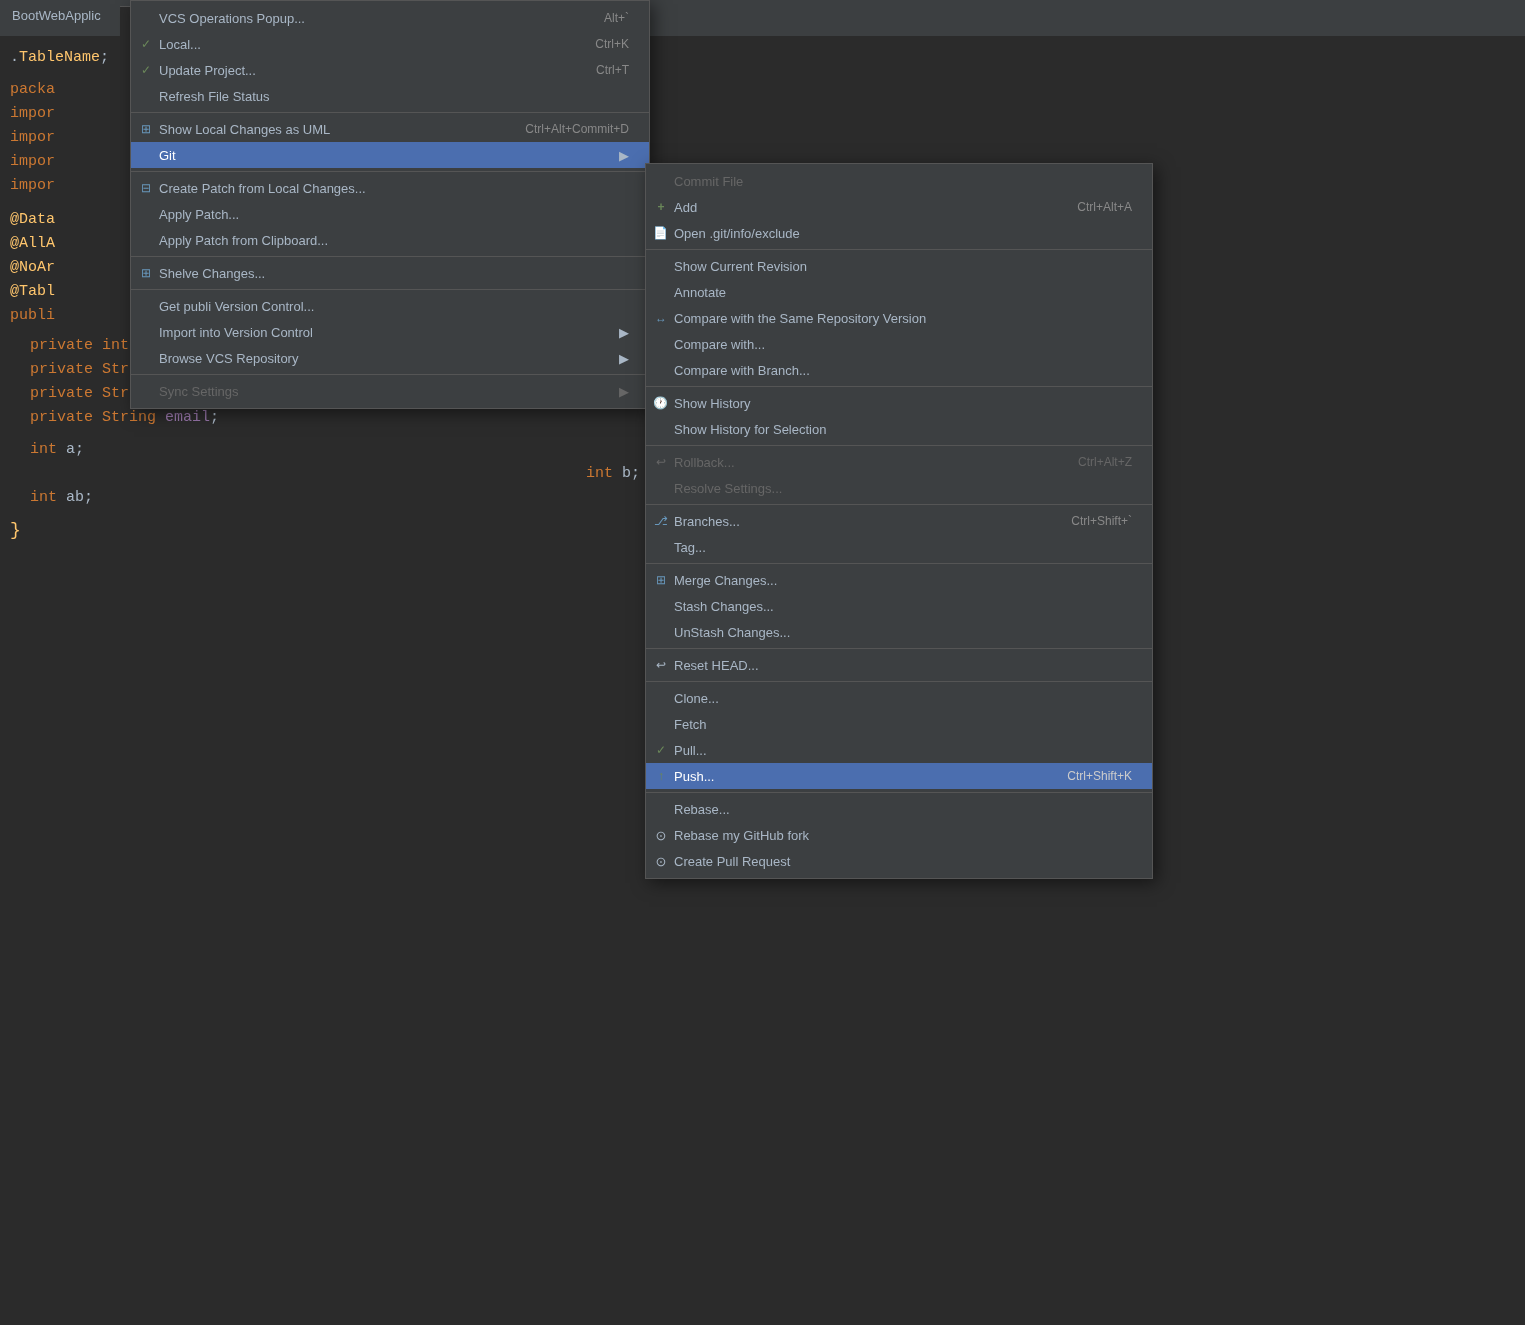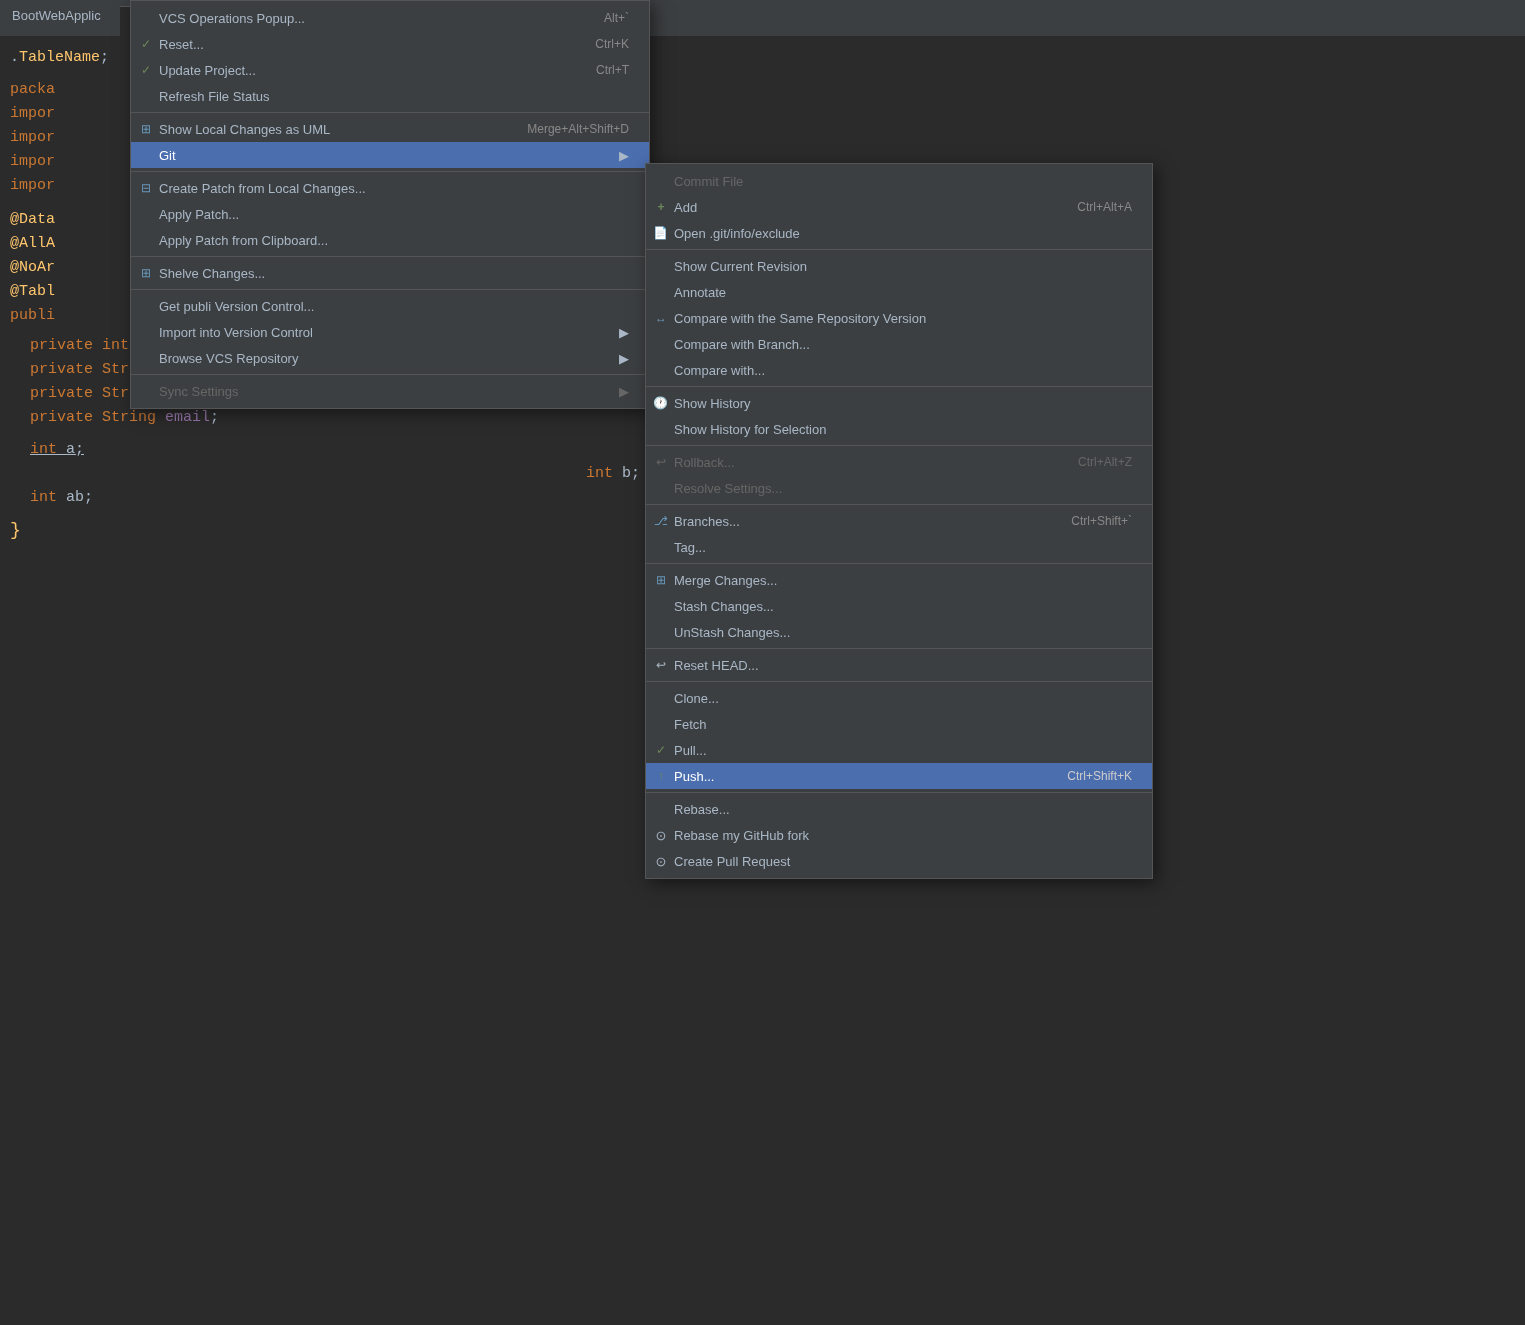--- a/index.html
+++ b/index.html
@@ -181,21 +181,21 @@
   </div>
   <div style="padding-left:20px;">
     <span class="kw-orange">private </span><span class="kw-orange">String </span><span class="kw-purple">username</span><span class="kw-white">;</span>
   </div>
   <div style="padding-left:20px;">
     <span class="kw-orange">private </span><span class="kw-orange">String </span><span class="kw-purple">password</span><span class="kw-white">;</span>
   </div>
   <div style="padding-left:20px;">
     <span class="kw-orange">private </span><span class="kw-orange">String </span><span class="kw-purple">email</span><span class="kw-white">;</span>
   </div>
-  <div style="margin-top:8px; padding-left:20px;text-decoration:underline;">
+  <div style="margin-top:8px; padding-left:20px;">
     <span class="kw-orange">int </span><span class="kw-white">a;</span>
   </div>
   <div style="padding-left:20px;text-align:right;">
     <span class="kw-orange">int </span><span class="kw-white">b;</span>
   </div>
   <div style="padding-left:20px;">
     <span class="kw-orange">int </span><span class="kw-white">ab;</span>
   </div>
   <div style="margin-top:6px;">
     <span class="bracket-yellow" style="font-size:18px; color:#ffc66d;">}</span>
@@ -204,40 +204,40 @@
 
 <div class="context-menu-left">
 
   <div class="menu-item">
     <span>VCS Operations Popup...</span>
     <span class="shortcut">Alt+`</span>
   </div>
 
   <div class="menu-item">
     <span class="icon-area check-icon">✓</span>
-    <span>Reset...</span>
+    <span>Local...</span>
     <span class="shortcut">Ctrl+K</span>
   </div>
 
   <div class="menu-item">
     <span class="icon-area check-icon">✓</span>
     <span>Update Project...</span>
     <span class="shortcut">Ctrl+T</span>
   </div>
 
   <div class="menu-item">
     <span>Refresh File Status</span>
   </div>
 
   <div class="menu-separator"></div>
 
   <div class="menu-item">
     <span class="icon-area" style="color:#6897bb;">⊞</span>
     <span>Show Local Changes as UML</span>
-    <span class="shortcut">Merge+Alt+Shift+D</span>
+    <span class="shortcut">Ctrl+Alt+Commit+D</span>
   </div>
 
   <div class="menu-item highlighted">
     <span>Git</span>
     <span class="arrow">▶</span>
   </div>
 
   <div class="menu-separator"></div>
 
   <div class="menu-item">
@@ -311,25 +311,25 @@
   <div class="menu-item">
     <span>Annotate</span>
   </div>
 
   <div class="menu-item">
     <span class="icon-area" style="color:#6897bb;">↔</span>
     <span>Compare with the Same Repository Version</span>
   </div>
 
   <div class="menu-item">
+    <span>Compare with...</span>
+  </div>
+
+  <div class="menu-item">
     <span>Compare with Branch...</span>
-  </div>
-
-  <div class="menu-item">
-    <span>Compare with...</span>
   </div>
 
   <div class="menu-separator"></div>
 
   <div class="menu-item">
     <span class="icon-area" style="color:#a9b7c6;">🕐</span>
     <span>Show History</span>
   </div>
 
   <div class="menu-item">

